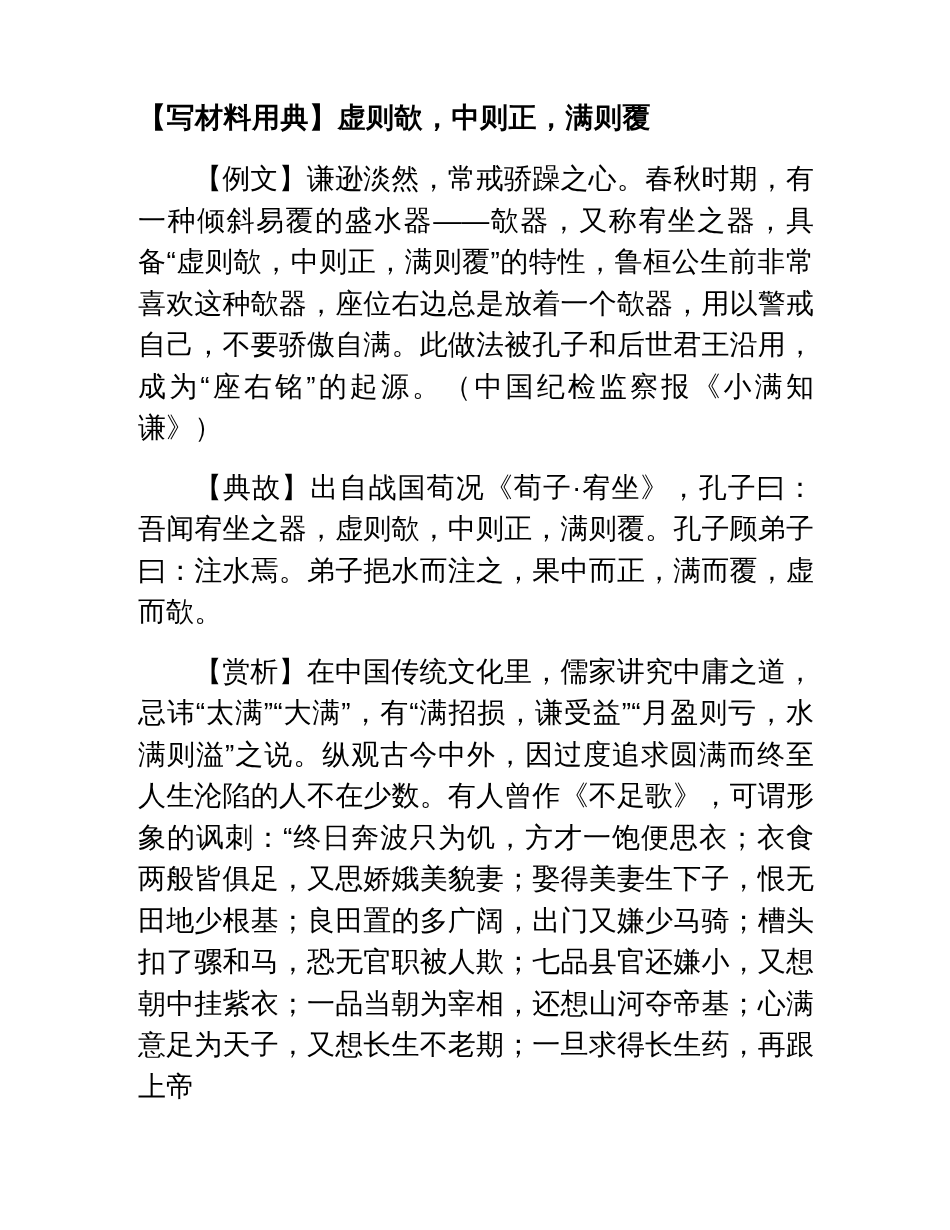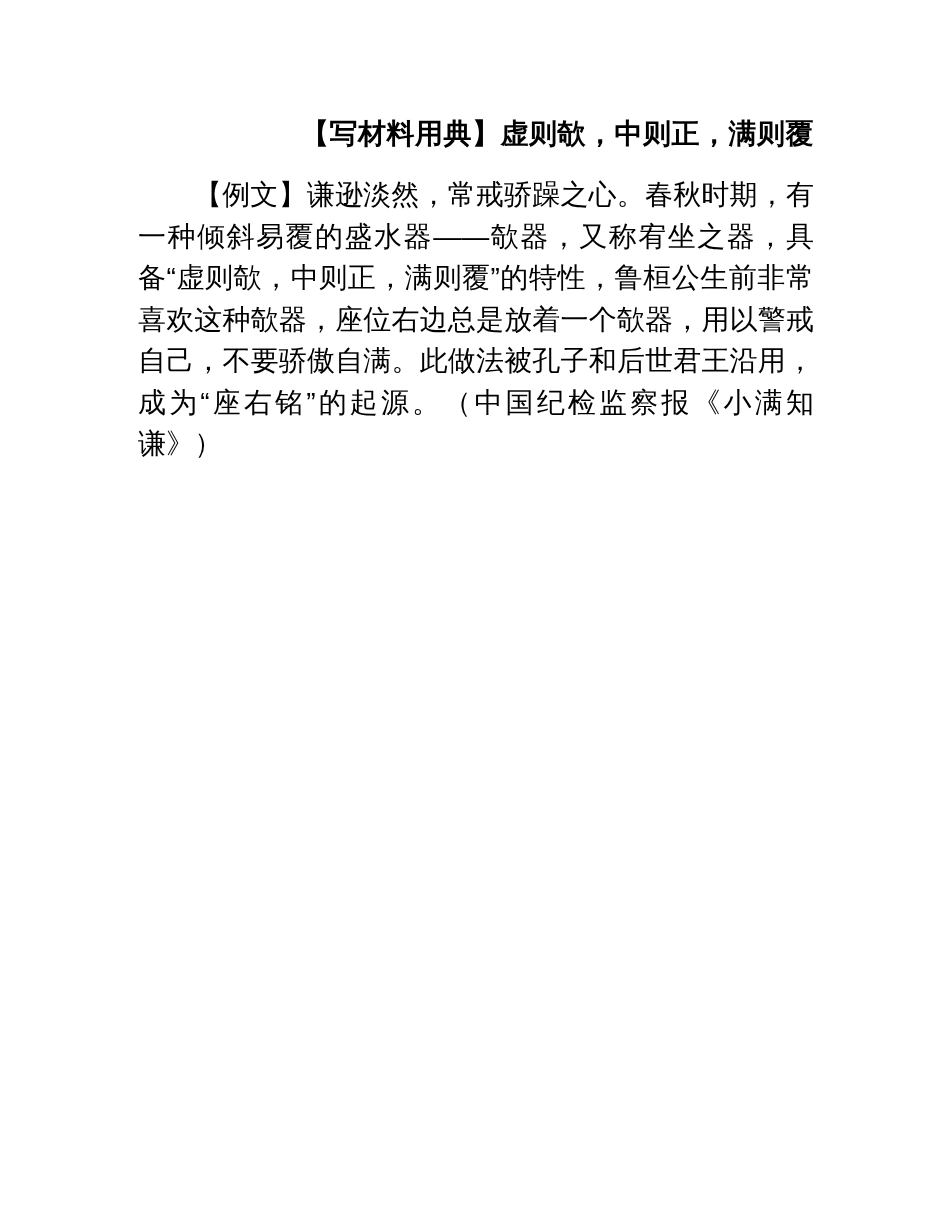--- a/index.html
+++ b/index.html
@@ -23,23 +23,23 @@
   .doc-body {
     position: absolute;
     left: 138px;
     top: 96px;
     width: 676px;
   }
   .doc-title {
     font-size: 28px;
     font-weight: bold;
     line-height: 44px;
-    text-align: right;
+    text-align: left;
     letter-spacing: 0.5px;
-    margin: 16px 0 18px 0;
+    margin: 0 0 18px 0;
     white-space: nowrap;
   }
   .para {
     font-size: 28px;
     line-height: 41.5px;
     text-align: justify;
     text-justify: inter-ideograph;
     text-align-last: left;
     margin: 0 0 18px 0;
     text-indent: 2em;
@@ -53,17 +53,19 @@
 </head>
 <body>
 
 <div class="page">
   <div class="doc-body">
 
     <h1 class="doc-title">【写材料用典】虚则欹，中则正，满则覆</h1>
 
     <p class="para">【例文】谦逊淡然，常戒骄躁之心。春秋时期，有一种倾斜易覆的盛水器——欹器，又称宥坐之器，具备“虚则欹，中则正，满则覆”的特性，鲁桓公生前非常喜欢这种欹器，座位右边总是放着一个欹器，用以警戒自己，不要骄傲自满。此做法被孔子和后世君王沿用，成为“座右铭”的起源。（中国纪检监察报《小满知谦》）</p>
 
+    <p class="para">【典故】出自战国荀况《荀子·宥坐》，孔子曰：吾闻宥坐之器，虚则欹，中则正，满则覆。孔子顾弟子曰：注水焉。弟子挹水而注之，果中而正，满而覆，虚而欹。</p>
 
 
+    <p class="para">【赏析】在中国传统文化里，儒家讲究中庸之道，忌讳“太满”“大满”，有“满招损，谦受益”“月盈则亏，水满则溢”之说。纵观古今中外，因过度追求圆满而终至人生沦陷的人不在少数。有人曾作《不足歌》，可谓形象的讽刺：“终日奔波只为饥，方才一饱便思衣；衣食两般皆俱足，又思娇娥美貌妻；娶得美妻生下子，恨无田地少根基；良田置的多广阔，出门又嫌少马骑；槽头扣了骡和马，恐无官职被人欺；七品县官还嫌小，又想朝中挂紫衣；一品当朝为宰相，还想山河夺帝基；心满意足为天子，又想长生不老期；一旦求得长生药，再跟上帝</p>
 
   </div>
 </div>
 
 </body></html>

